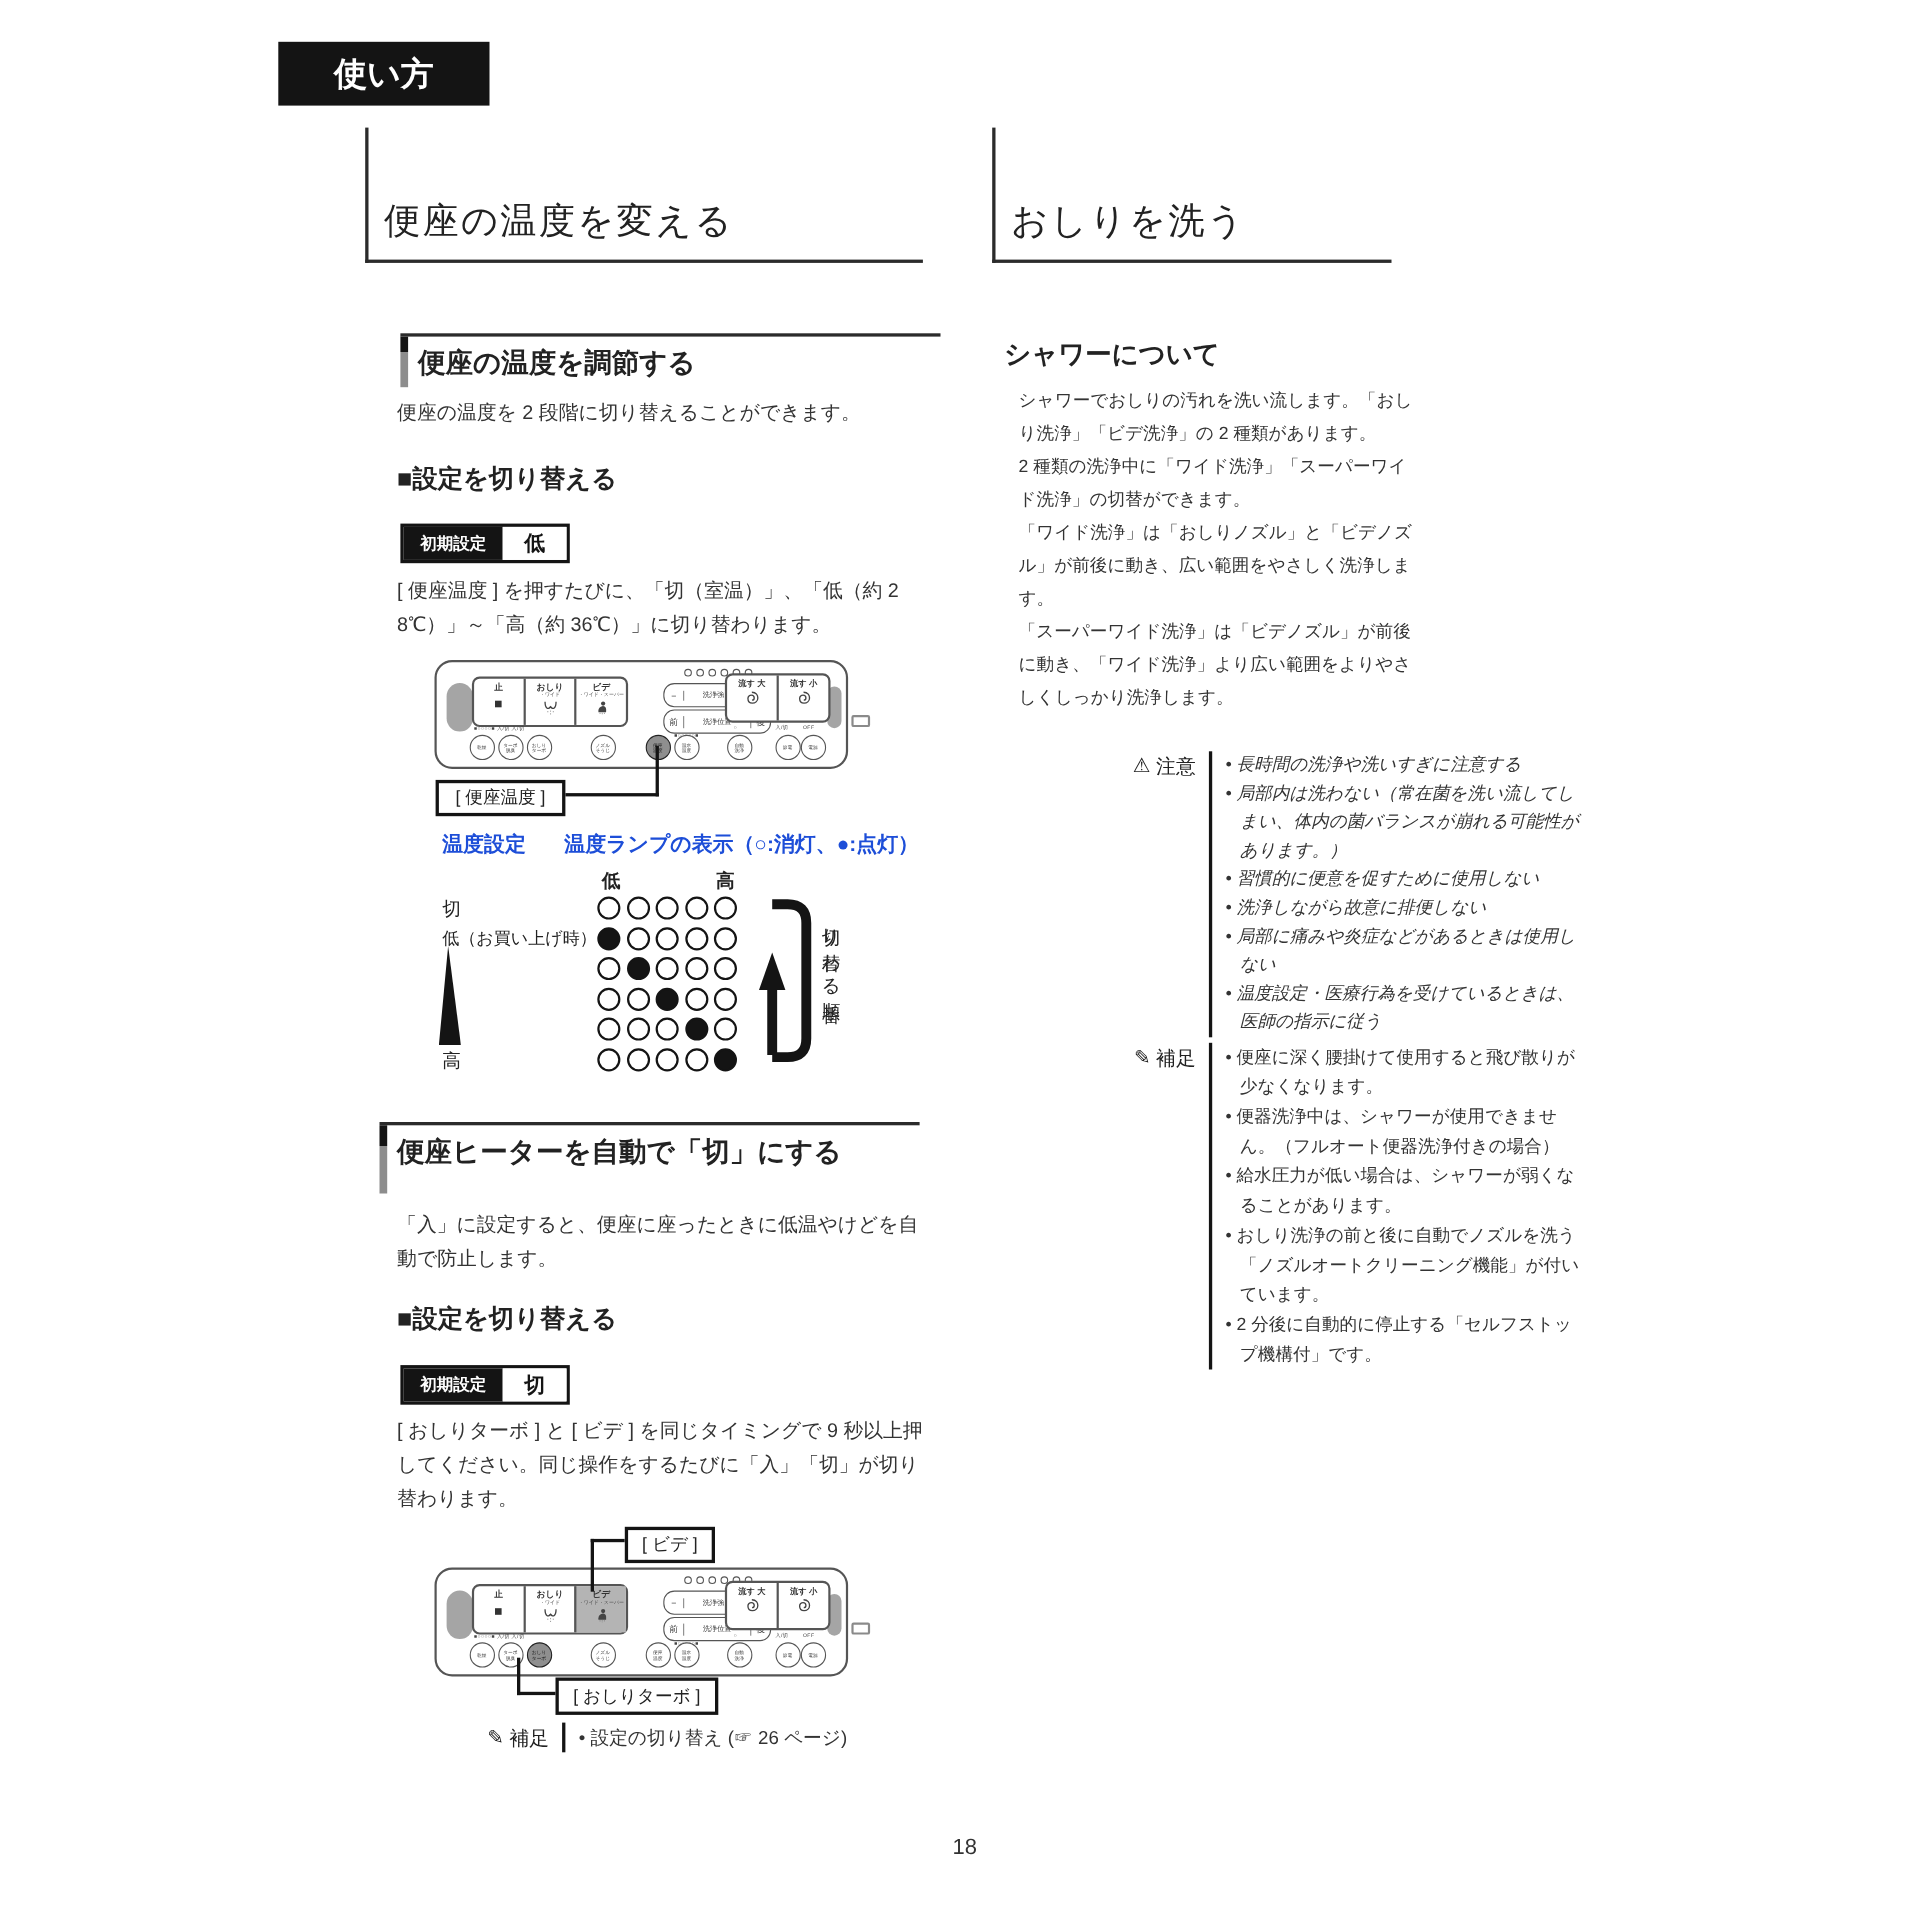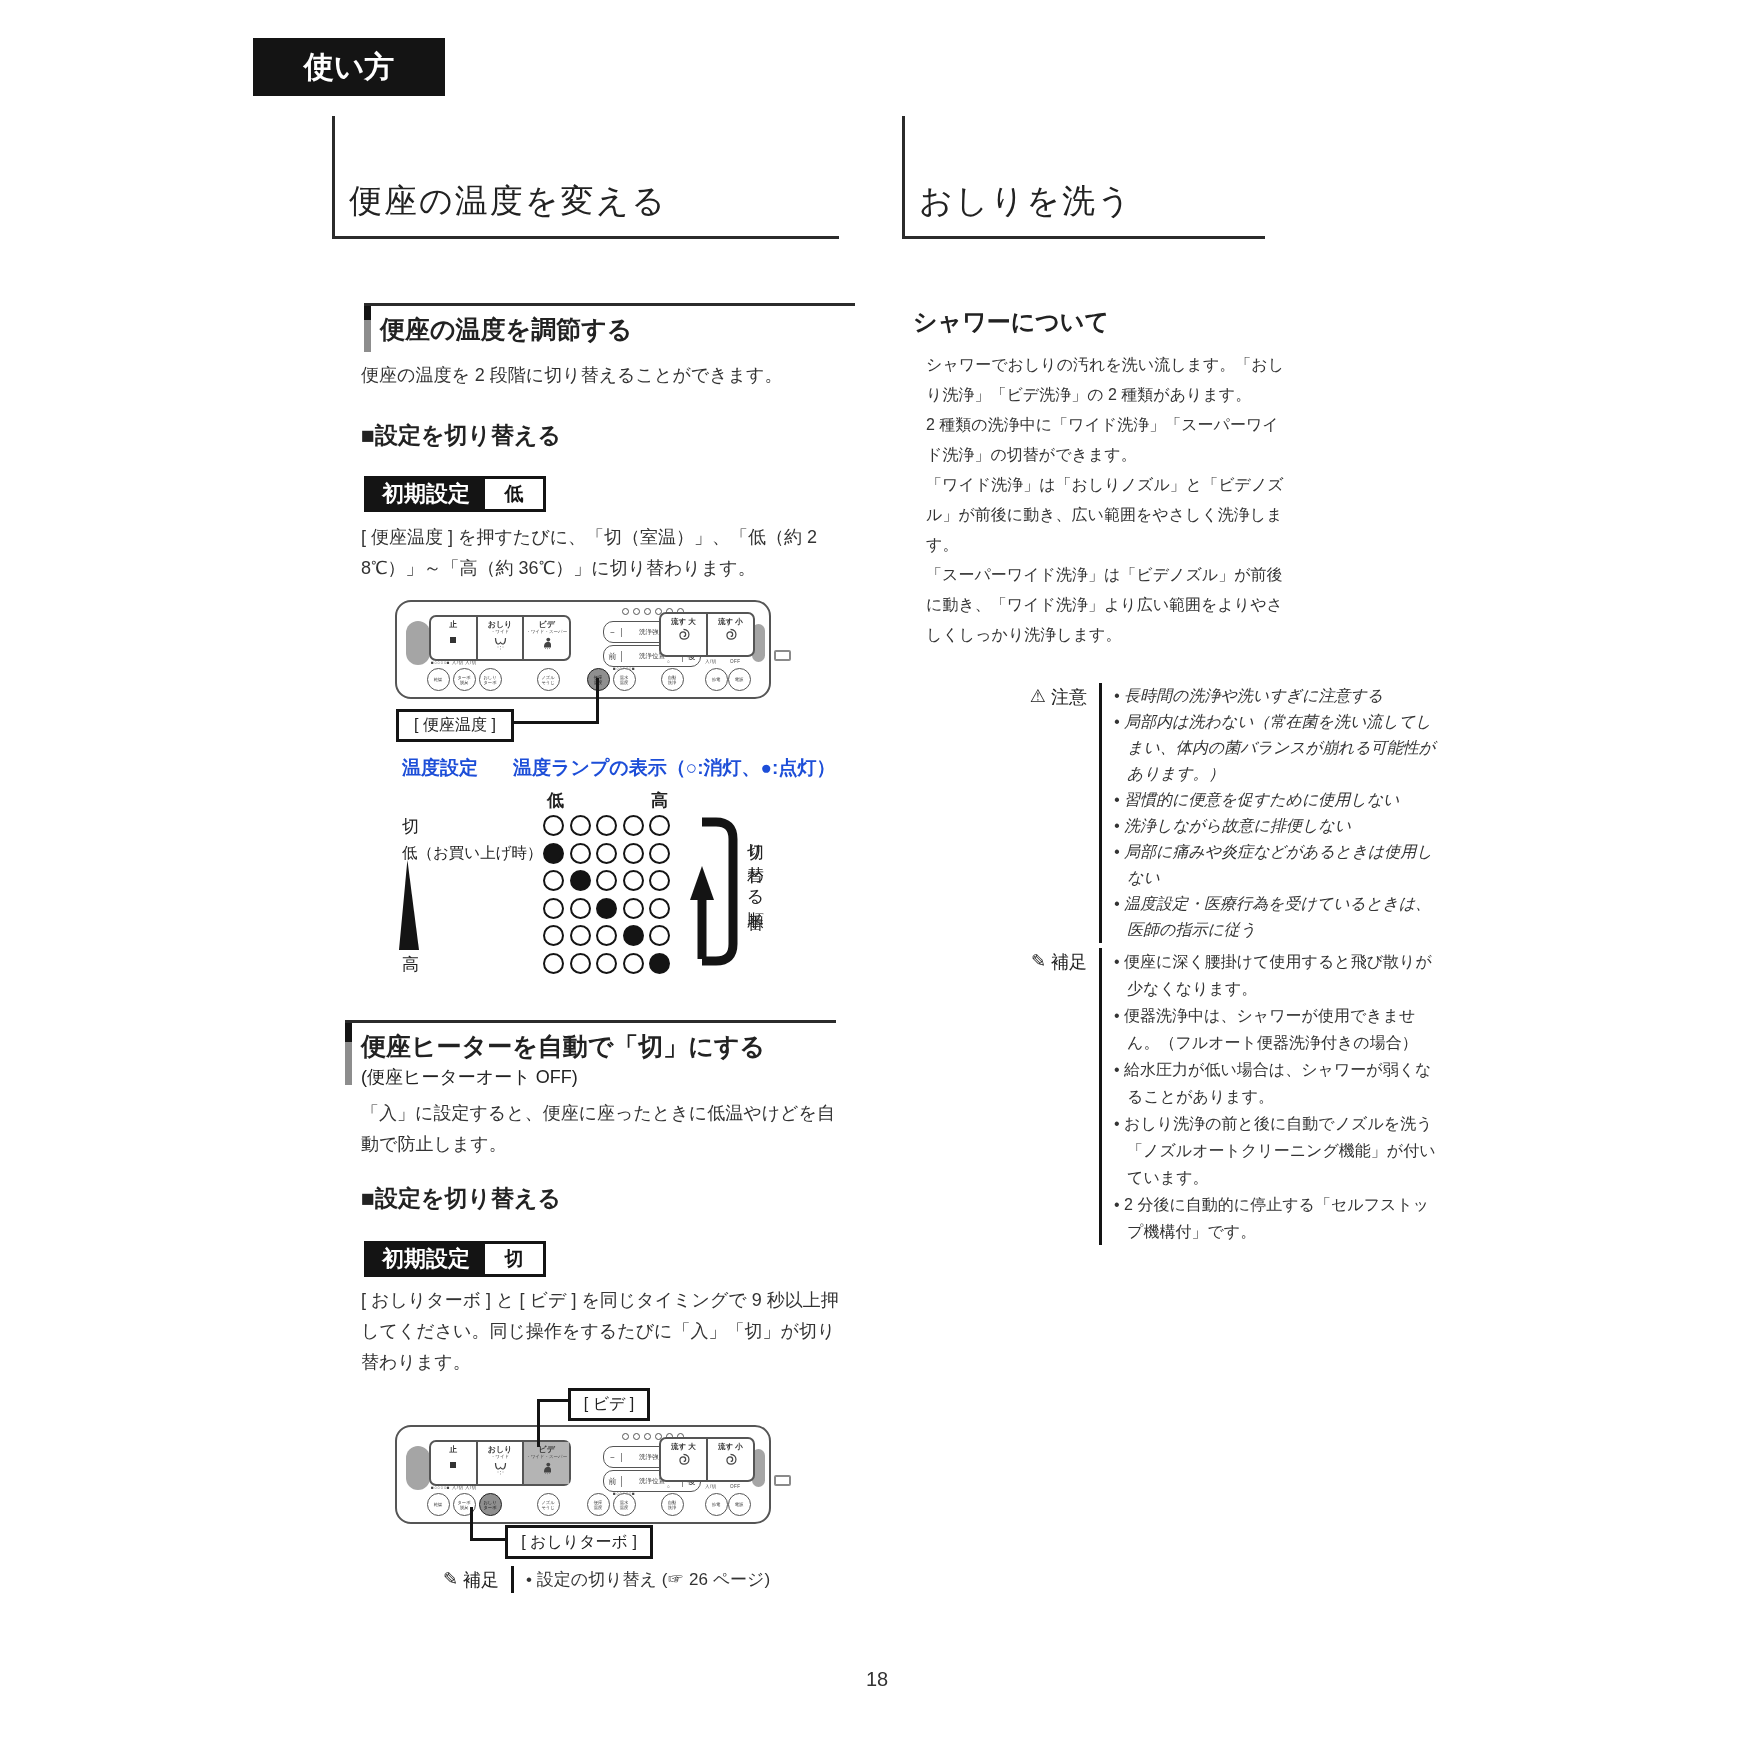--- a/index.html
+++ b/index.html
@@ -16,21 +16,21 @@
   
   .sechead{border-top:3px solid #2b2b2b;}
   .sechead .bar{position:absolute;left:0;top:0;width:7px;height:46px;
                 background:linear-gradient(#141414 0 30%,#8d8d8d 30% 100%);}
   .sechead h2{margin:0;padding:7px 0 0 16px;font-size:25px;font-weight:600;color:#222;white-space:nowrap;}
   .sechead .subh{padding:2px 0 0 16px;font-size:18px;color:#222;}
   .body-text{font-size:18px;line-height:31px;color:#333;word-break:break-all;overflow-wrap:anywhere;}
   .subhead{font-size:23px;font-weight:700;color:#222;white-space:nowrap;}
   
   .badge{display:flex;border:3px solid #141414;height:30px;}
-  .badge .bl{background:#141414;color:#fff;font-size:22px;font-weight:700;
+  .badge .bl{background:#141414;color:#fff;font-size:15px;font-weight:700;
              display:flex;align-items:center;padding:0 15px;}
   .badge .bv{background:#fff;color:#141414;font-size:19px;font-weight:700;width:58px;
              display:flex;align-items:center;justify-content:center;}
   
   .callout{border:3px solid #141414;background:#fff;display:flex;align-items:center;
            justify-content:center;font-size:16px;color:#222;white-space:nowrap;z-index:5;}
   .cline{background:#141414;z-index:4;}
   
   .lamp-title{font-size:19px;font-weight:700;color:#1d4ed8;white-space:nowrap;}
   .lamp-colhead{font-size:17px;font-weight:700;color:#222;}
@@ -271,21 +271,20 @@
   <svg class="abs" style="left:688px;top:808px;" width="60" height="172" viewBox="0 0 60 172">
     <path d="M14 14 H28 Q45 14 45 31 V136 Q45 153 28 153 H14" fill="none" stroke="#141414" stroke-width="9"></path>
     <line x1="14" y1="151" x2="14" y2="92" stroke="#141414" stroke-width="9"></line>
     <polygon points="14,58 2,92 26,92" fill="#141414"></polygon>
   </svg>
   <div class="abs cycle-label" style="left:744px;top:830px;height:160px;">切り替わる順番</div>
 
   <div class="abs sechead" style="left:345px;top:1020px;width:491px;height:72px;">
     <div class="bar" style="height:62px;"></div>
     <h2>便座ヒーターを自動で「切」にする</h2>
-    <div class="subh">(便座ヒーターオート OFF)</div>
   </div>
 
   <div class="abs body-text" style="left:361px;top:1098px;width:480px;">「入」に設定すると、便座に座ったときに低温やけどを自動で防止します。</div>
 
   <div class="abs subhead" style="left:361px;top:1183px;">■設定を切り替える</div>
 
   <div class="abs badge" style="left:364px;top:1241px;">
     <div class="bl">初期設定</div>
     <div class="bv">切</div>
   </div>

